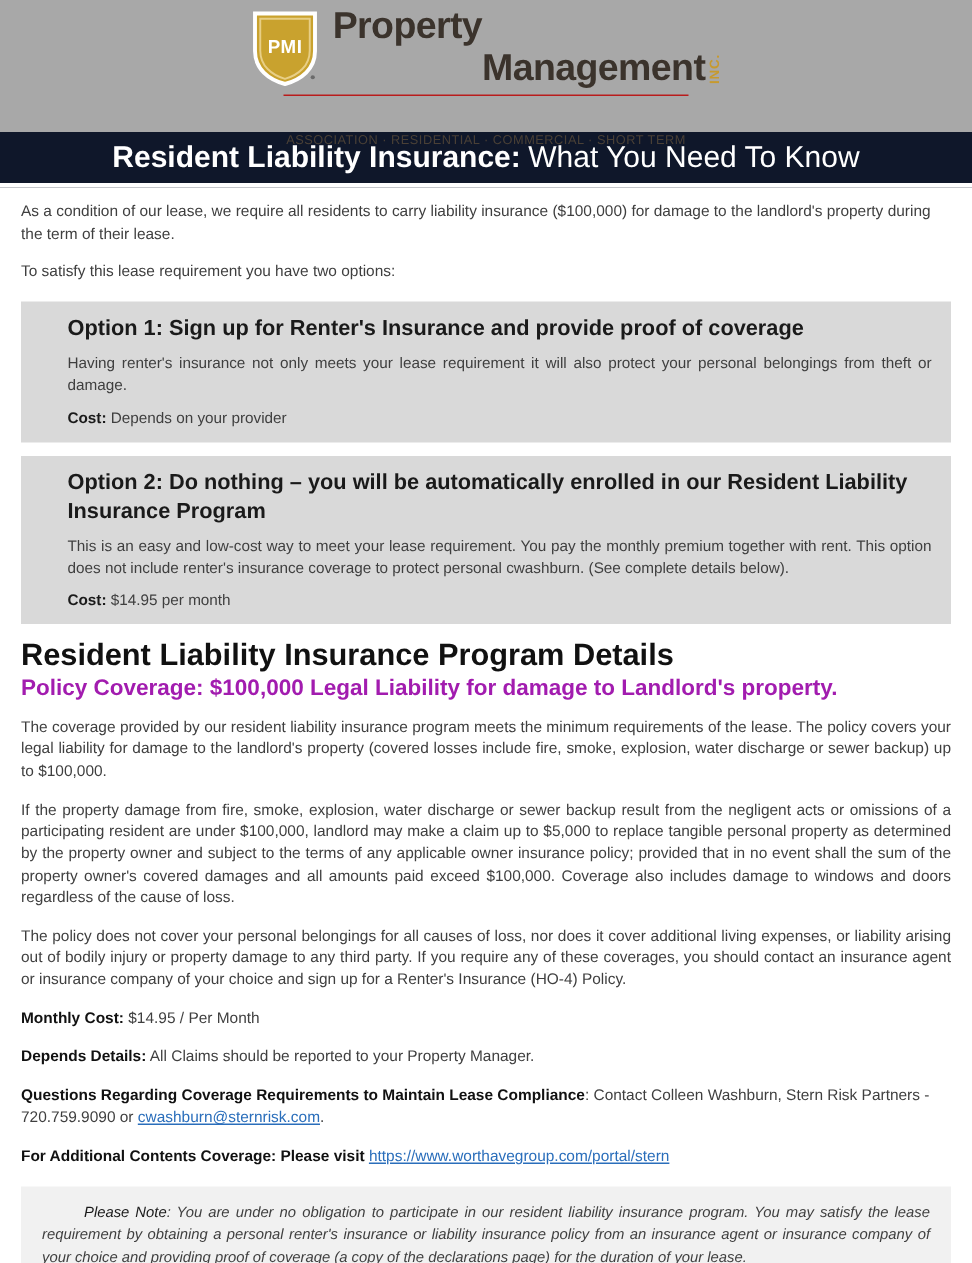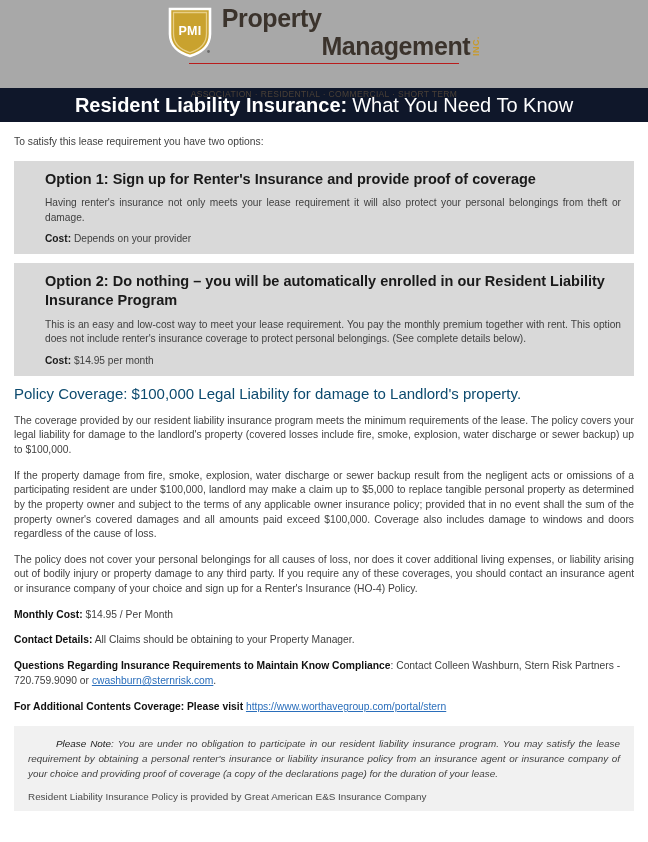--- a/index.html
+++ b/index.html
@@ -22,21 +22,21 @@
     position: relative;
     display: flex;
     flex-direction: column;
     align-items: center;
     justify-content: flex-start;
     padding-top: 6px;
     box-sizing: border-box;
   }
   .logo-row {
     display: flex;
-    align-items: flex-end;
+    align-items: center;
     gap: 9px;
   }
   .shield {
     width: 46px;
     height: 52px;
     position: relative;
     flex: none;
   }
   .shield svg { display: block; }
   .wordmark {
@@ -153,22 +153,22 @@
   
   .details-h1 {
     font-size: 20.5px;
     font-weight: bold;
     color: #111111;
     margin: 6px 0 1px 0;
     line-height: 1.16;
   }
   .details-h2 {
     font-size: 15px;
-    font-weight: normal;
-    color: #0c4a6e;
+    font-weight: bold;
+    color: #a21caf;
     margin: 0 0 10px 0;
     line-height: 1.25;
   }
 
   .kv {
     font-size: 10.3px;
     line-height: 1.45;
     color: #3f3f3f;
     margin: 0 0 11px 0;
   }
@@ -228,58 +228,60 @@
   </div>
 </div>
 
 <div class="title-banner">
   <span class="t-strong">Resident Liability Insurance:</span>
   <span class="t-light">What You Need To Know</span>
 </div>
 
 <div class="content">
 
+  <p>As a condition of our lease, we require all residents to carry liability insurance ($100,000) for damage to the landlord's property during the term of their lease.</p>
   <p>To satisfy this lease requirement you have two options:</p>
 
   <div class="option-box">
     <div class="option-title">Option 1: Sign up for Renter's Insurance and provide proof of coverage</div>
     <div class="option-body">Having renter's insurance not only meets your lease requirement it will also protect your personal belongings from theft or damage.</div>
     <div class="option-cost">
       <b>Cost:</b>
       <span>Depends on your provider</span>
     </div>
   </div>
 
   <div class="option-box">
     <div class="option-title">Option 2: Do nothing – you will be automatically enrolled in our Resident Liability Insurance Program</div>
-    <div class="option-body">This is an easy and low-cost way to meet your lease requirement. You pay the monthly premium together with rent. This option does not include renter's insurance coverage to protect personal belongings.  (See complete details below).</div>
+    <div class="option-body">This is an easy and low-cost way to meet your lease requirement. You pay the monthly premium together with rent. This option does not include renter's insurance coverage to protect personal cwashburn.  (See complete details below).</div>
     <div class="option-cost">
       <b>Cost:</b>
       <span>$14.95 per month</span>
     </div>
   </div>
 
+  <div class="details-h1">Resident Liability Insurance Program Details</div>
   <div class="details-h2">Policy Coverage: $100,000 Legal Liability for damage to Landlord's property.</div>
 
   <p class="justify">The coverage provided by our resident liability insurance program meets the minimum requirements of the lease. The policy covers your legal liability for damage to the landlord's property (covered losses include fire, smoke, explosion, water discharge or sewer backup) up to $100,000.</p>
   <p class="justify">If the property damage from fire, smoke, explosion, water discharge or sewer backup result from the negligent acts or omissions of a participating resident are under $100,000, landlord may make a claim up to $5,000 to replace tangible personal property as determined by the property owner and subject to the terms of any applicable owner insurance policy; provided that in no event shall the sum of the property owner's covered damages and all amounts paid exceed $100,000. Coverage also includes damage to windows and doors regardless of the cause of loss.</p>
   <p class="justify">The policy does not cover your personal belongings for all causes of loss, nor does it cover additional living expenses, or liability arising out of bodily injury or property damage to any third party. If you require any of these coverages, you should contact an insurance agent or insurance company of your choice and sign up for a Renter's Insurance (HO-4) Policy.</p>
 
   <div class="kv">
     <b>Monthly Cost:</b>
     <span>$14.95 / Per Month</span>
   </div>
 
   <div class="kv">
-    <b>Contact Details:</b>
-    <span>All Claims should be obtaining to your Property Manager.</span>
-  </div>
-
-  <div class="kv">
-    <b>Questions Regarding Insurance Requirements to Maintain Know Compliance</b><span>: Contact Colleen Washburn, Stern Risk Partners - 720.759.9090 or </span><a class="link" href="#">cwashburn@sternrisk.com</a><span>.</span>
+    <b>Depends Details:</b>
+    <span>All Claims should be reported to your Property Manager.</span>
+  </div>
+
+  <div class="kv">
+    <b>Questions Regarding Coverage Requirements to Maintain Lease Compliance</b><span>: Contact Colleen Washburn, Stern Risk Partners - 720.759.9090 or </span><a class="link" href="#">cwashburn@sternrisk.com</a><span>.</span>
   </div>
 
   <div class="kv">
     <b>For Additional Contents Coverage: Please visit</b>
     <a class="link" href="#">https://www.worthavegroup.com/portal/stern</a>
   </div>
 
   <div class="note-box">
     <div class="note-text">
       <b>Please Note</b><span>: You are under no obligation to participate in our resident liability insurance program. You may satisfy the lease requirement by obtaining a personal renter's insurance or liability insurance policy from an insurance agent or insurance company of your choice and providing proof of coverage (a copy of the declarations page) for the duration of your lease.</span>

